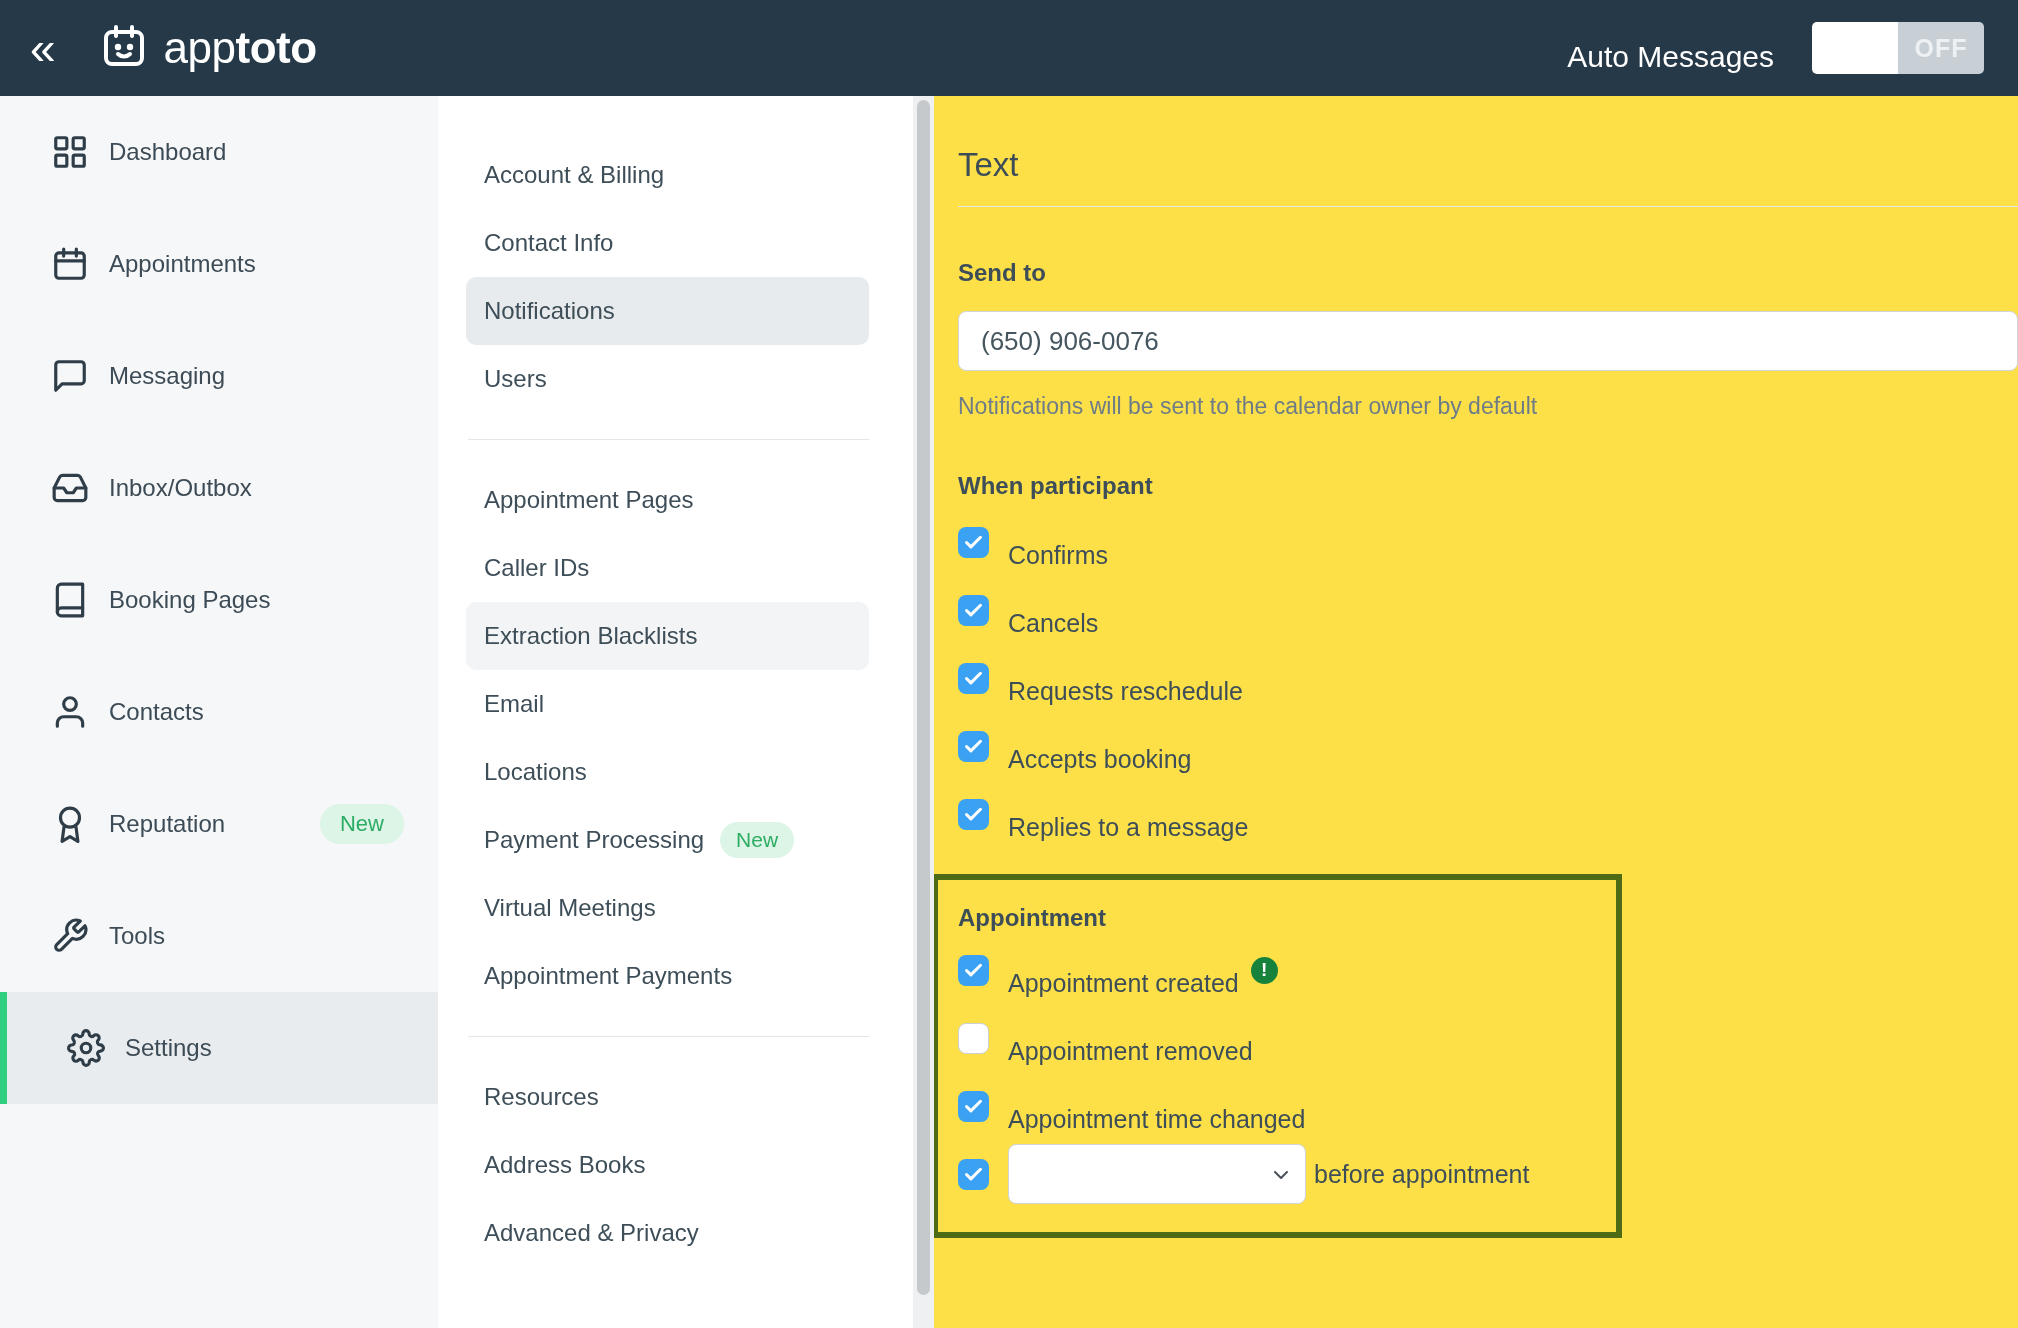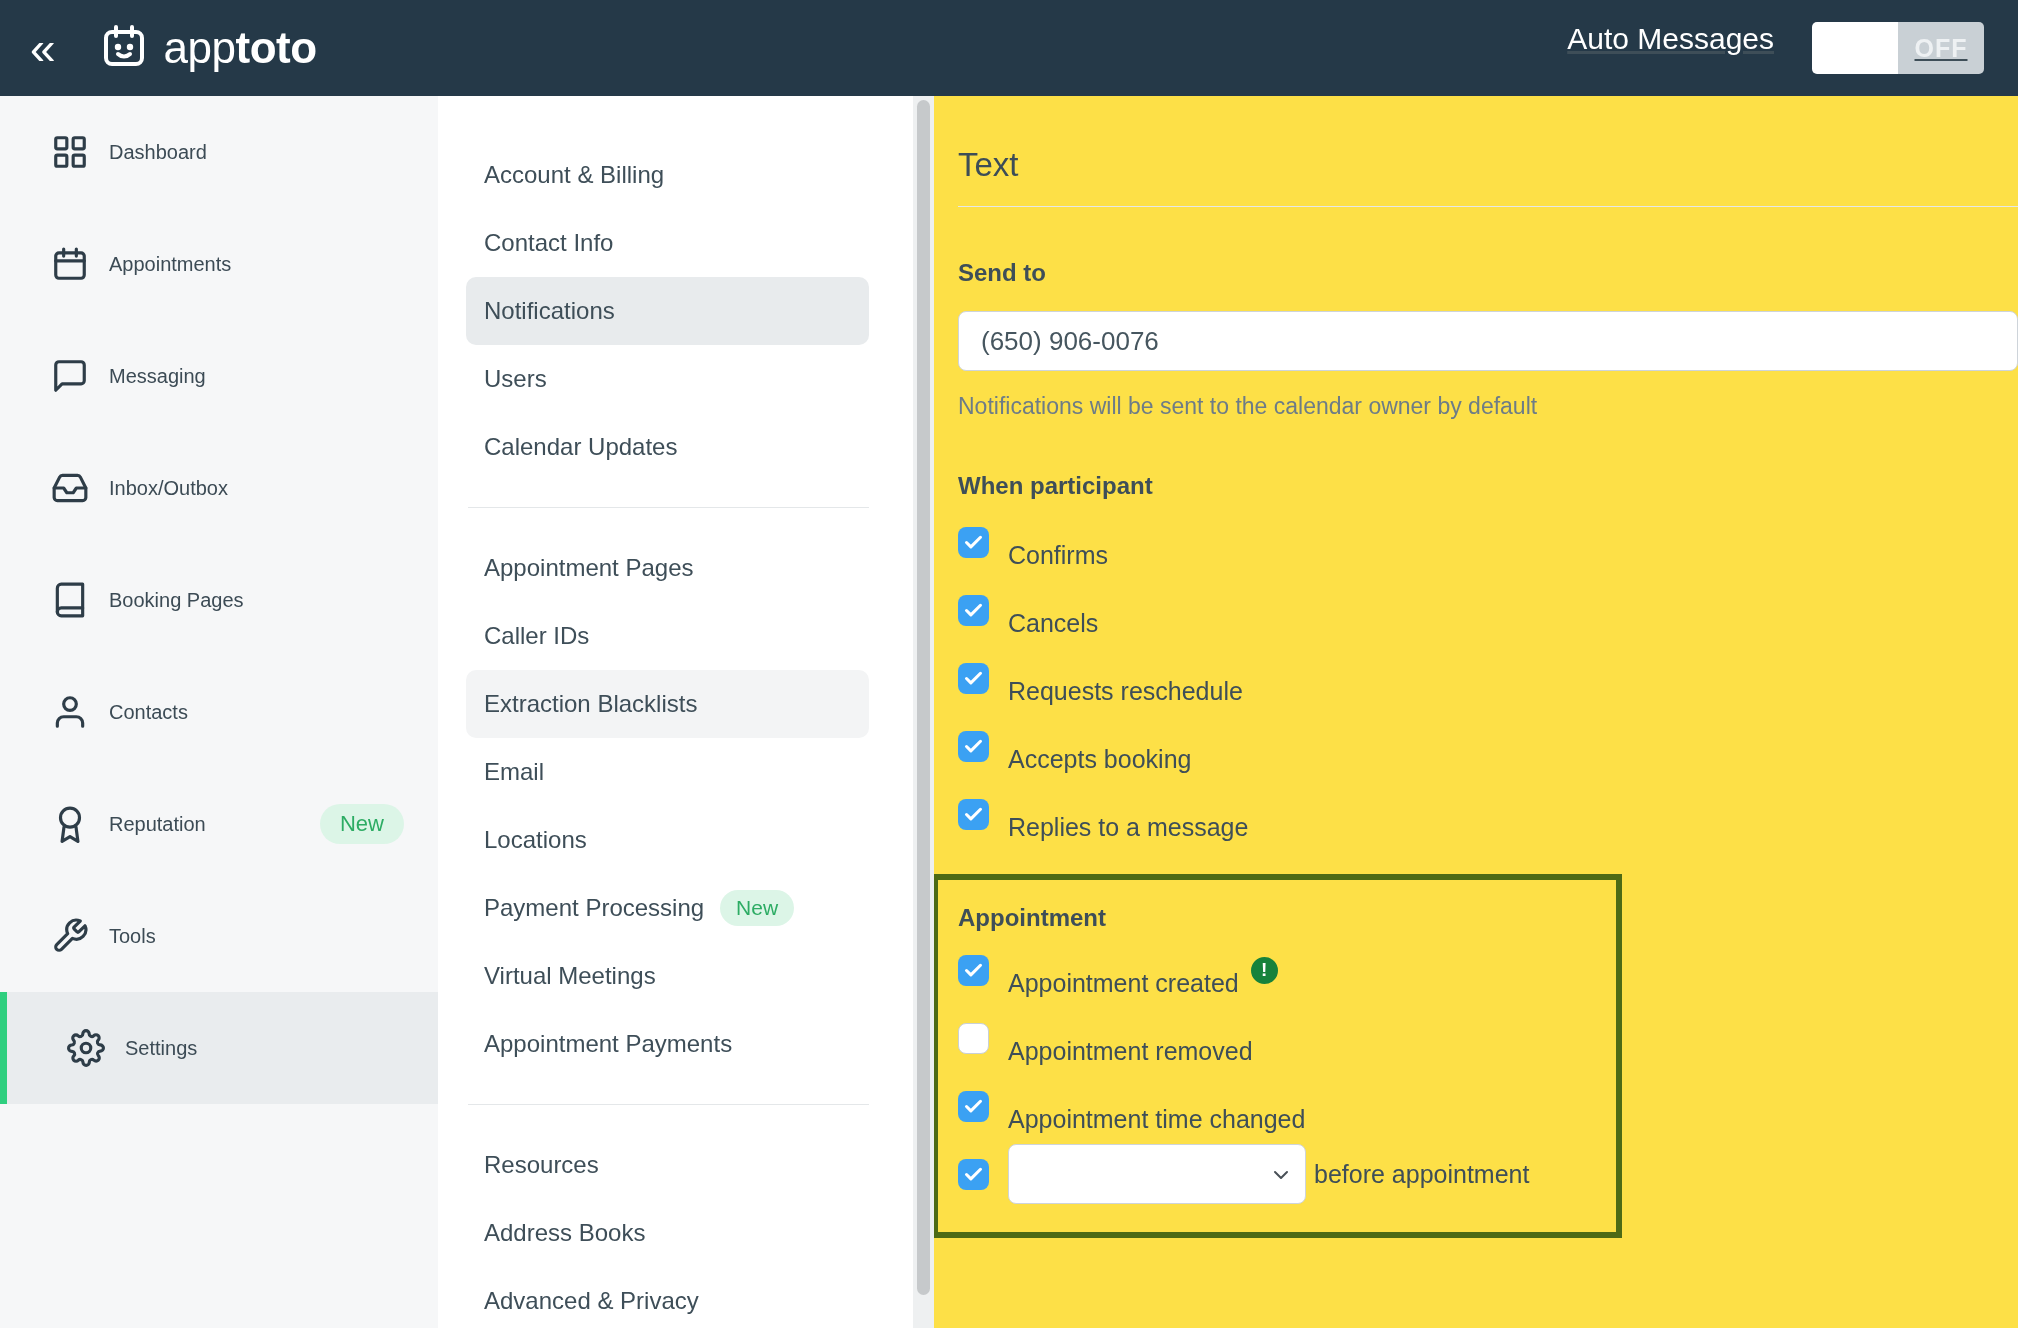--- a/index.html
+++ b/index.html
@@ -8,37 +8,37 @@
 
   
   .topbar { height:96px; background:#253948; display:flex; align-items:center;
     justify-content:space-between; padding:0 34px 0 30px; }
   .topbar-left { display:flex; align-items:center; }
   .collapse { color:#fff; font-size:46px; line-height:1; margin-right:42px; cursor:pointer; font-weight:400; }
   .brand { display:flex; align-items:center; gap:14px; }
   .brand-text { color:#fff; font-size:44px; letter-spacing:-0.5px; }
   .brand-text .light { font-weight:400; }
   .brand-text .bold { font-weight:800; }
-  .topbar-right { display:flex; align-items:flex-start;text-decoration:underline; }
+  .topbar-right { display:flex; align-items:flex-end; }
   .automsg { color:#fff; font-size:30px; margin-right:38px; }
   .toggle { width:172px; height:52px; border-radius:5px; overflow:hidden; display:flex; cursor:pointer; }
   .toggle-knob { flex:0 0 50%; background:#ffffff; }
   .toggle-off { flex:1; background:#c9d0d5; color:#eef1f3; font-size:25px; font-weight:700;
     display:flex; align-items:center; justify-content:center; letter-spacing:1px; }
 
   
   .page { display:flex; height:1232px; }
 
   
   .sidebar { width:438px; background:#f6f7f8; flex:none; }
   .side-item { height:112px; display:flex; align-items:center; padding-left:51px; cursor:pointer; }
   .side-icon { width:38px; height:38px; flex:none; display:flex; align-items:center; }
   .side-icon svg { width:38px; height:38px; stroke:#2e3d48; stroke-width:2; fill:none;
     stroke-linecap:round; stroke-linejoin:round; }
-  .side-label { font-size:20px; font-weight:500; color:#3c4b55; margin-left:20px; }
+  .side-label { font-size:24px; font-weight:500; color:#3c4b55; margin-left:20px; }
   .side-item.active { background:#e9ecee; border-left:7px solid #2fcf7f; padding-left:60px; }
   .pill { background:#dcf5e7; color:#2dac64; font-size:22px; font-weight:500;
     padding:7px 20px; border-radius:999px; }
   .side-item .pill { margin-left:auto; margin-right:34px; }
 
   
   .submenu { width:475px; background:#ffffff; flex:none; padding-top:45px; }
   .sub-item { height:68px; margin:0 44px 0 28px; border-radius:10px; display:flex;
     align-items:center; padding-left:18px; font-size:24px; color:#3e4e58; cursor:pointer; }
   .sub-item.selected { background:#e8ebed; }
@@ -219,23 +219,20 @@
       </div>
     <div class="sub-item">
         <span>Contact Info</span>
       </div>
     <div class="sub-item selected">
         <span>Notifications</span>
       </div>
     <div class="sub-item">
         <span>Users</span>
       </div>
-    <div class="sub-item">
-        <span>Calendar Updates</span>
-      </div>
 
     <div class="submenu-divider"></div>
 
     <div class="sub-item">
         <span>Appointment Pages</span>
       </div>
     <div class="sub-item">
         <span>Caller IDs</span>
       </div>
     <div class="sub-item highlighted">

